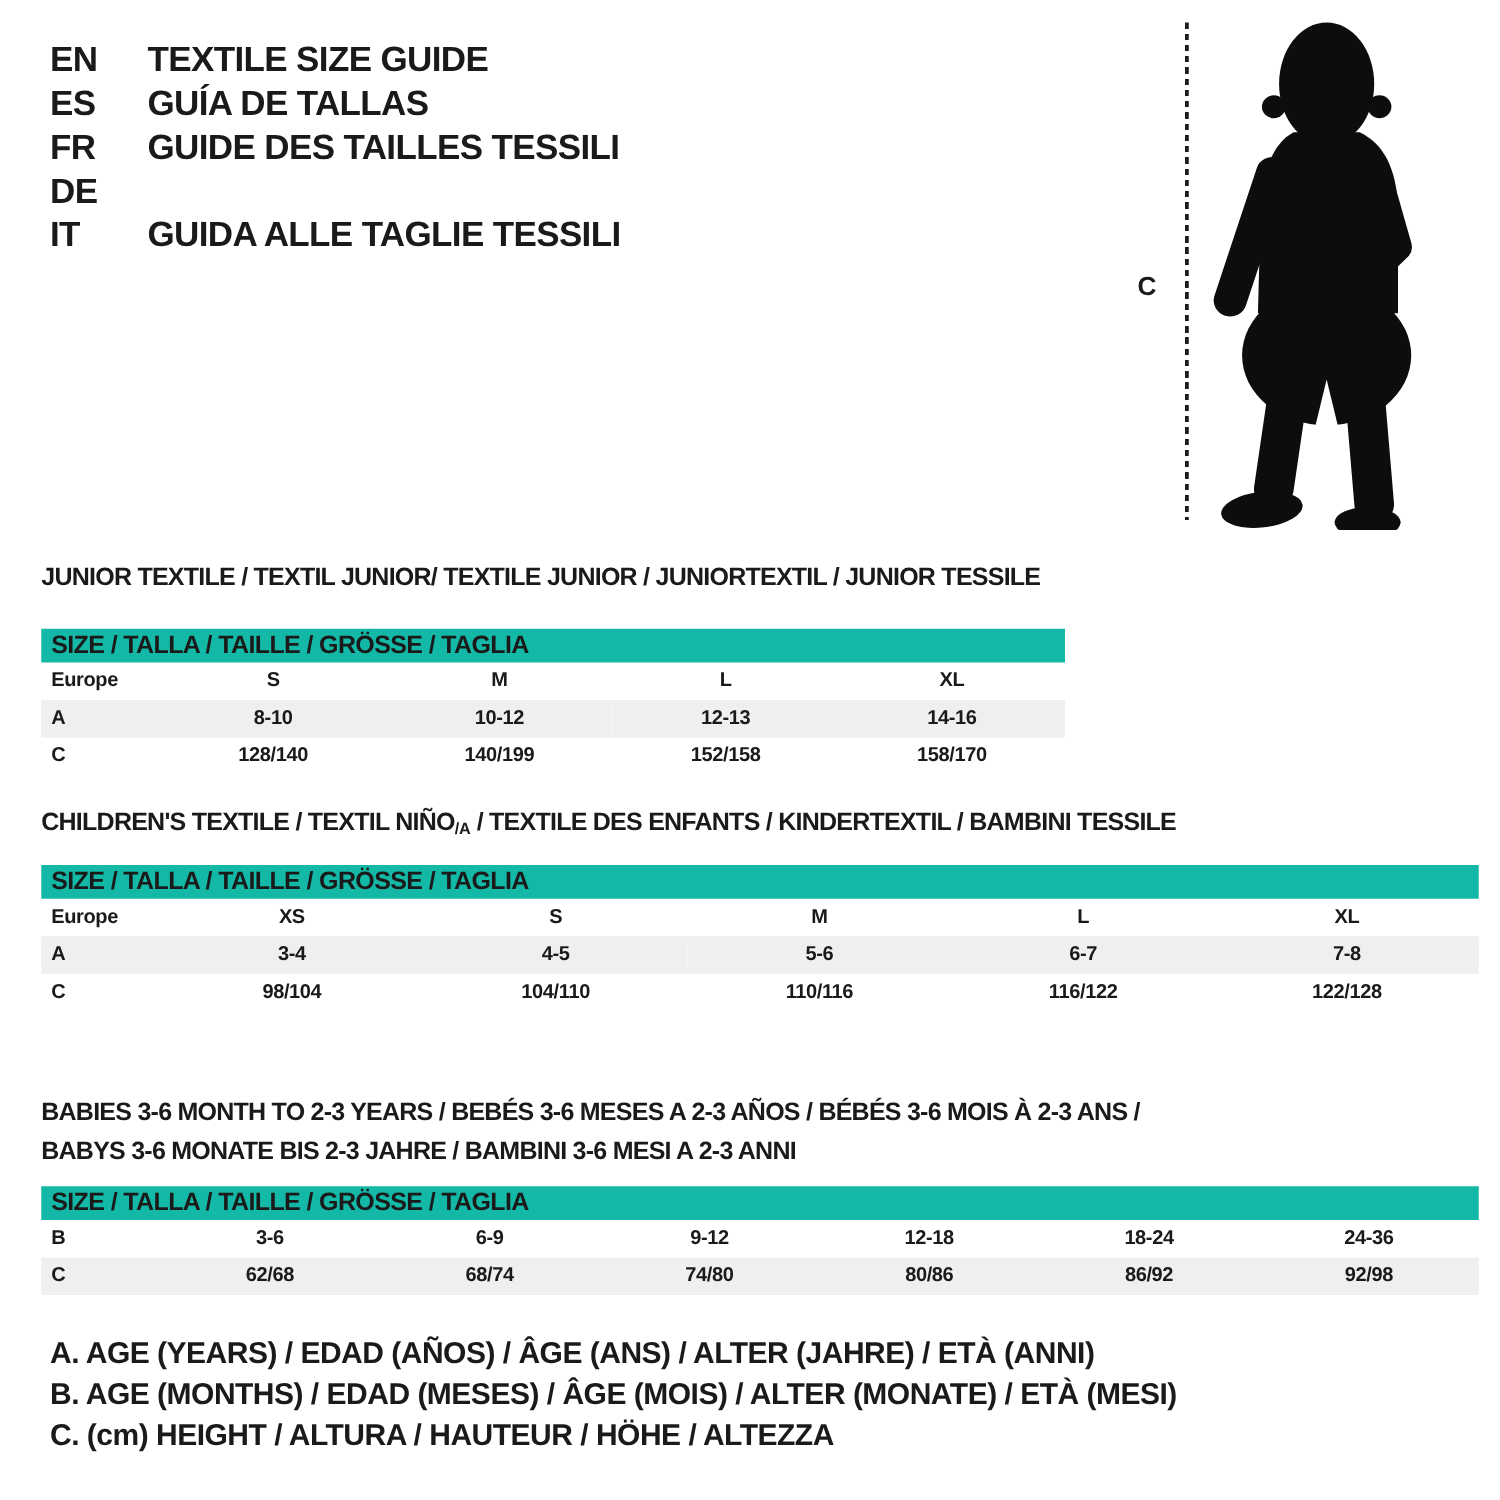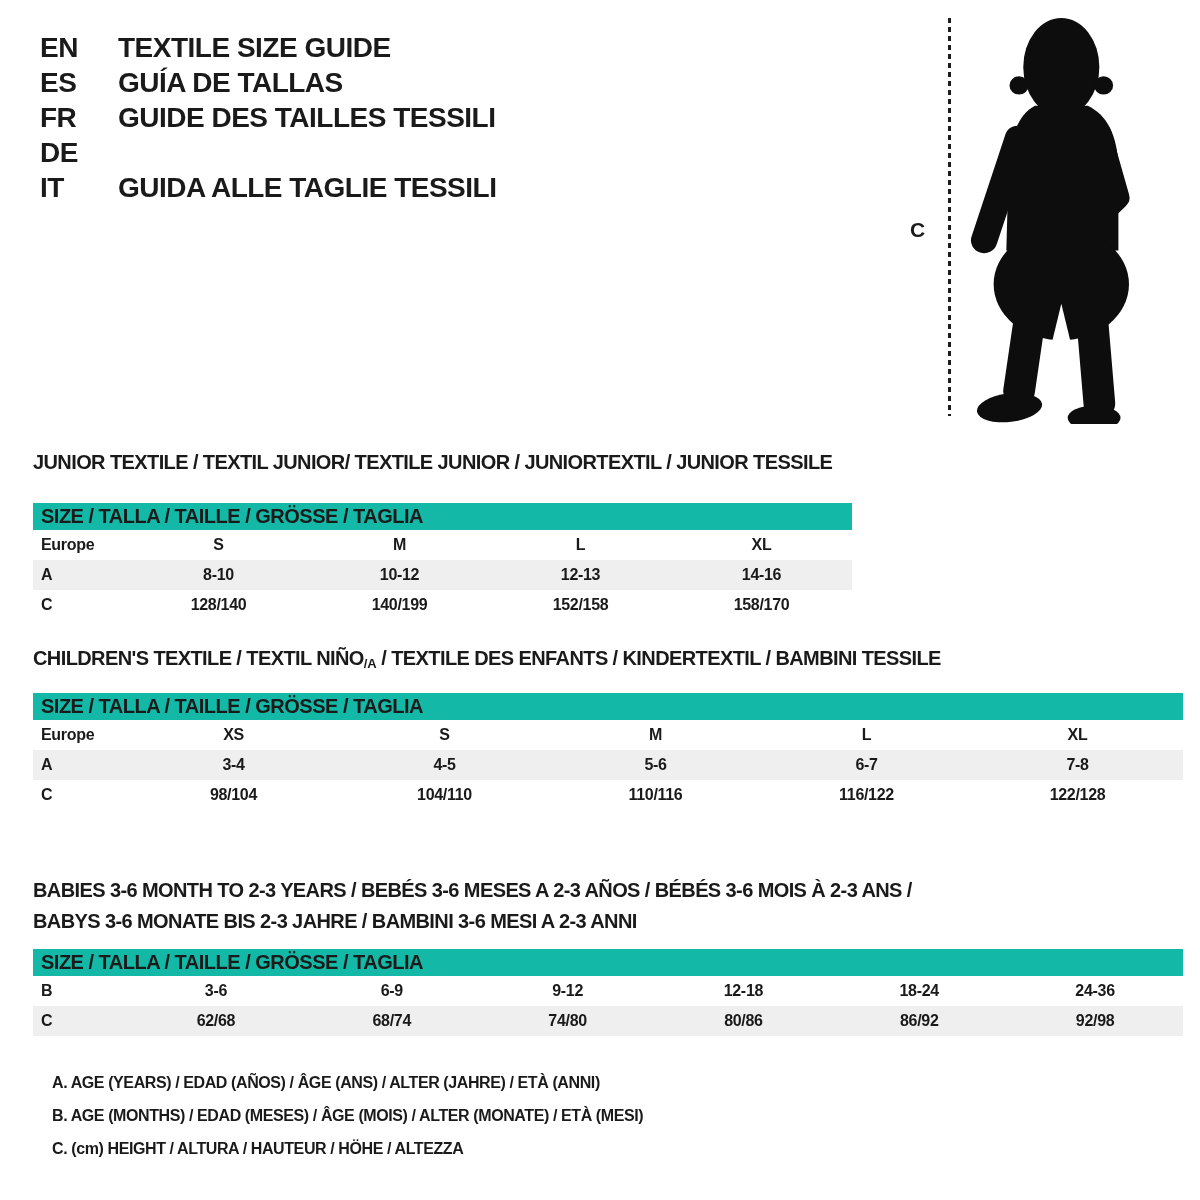--- a/index.html
+++ b/index.html
@@ -43,21 +43,21 @@
   th.bar {
     background:#14b8a6; height:27px; font-size:20px; letter-spacing:-0.5px;
     text-align:left; padding-left:8px; font-weight:700; white-space:nowrap;
   }
   td { height:30px; font-size:16px; text-align:center; letter-spacing:-0.3px; font-weight:700; }
   td.lbl { text-align:left; padding-left:8px; }
   tr.shade td { background:#efefef; }
 
   
   .legend { left:40px; top:1066px; }
-  .legend p { font-size:16px; line-height:33px; letter-spacing:-0.4px; white-space:nowrap;margin-left:12px; }
+  .legend p { font-size:24px; line-height:33px; letter-spacing:-0.4px; white-space:nowrap; }
 </style>
 </head>
 <body>
 
 <div class="abs lang-block">
   <div class="lang-row">
     <span class="lang-code">EN</span>
     <span class="lang-title">TEXTILE SIZE GUIDE</span>
   </div>
   <div class="lang-row">

